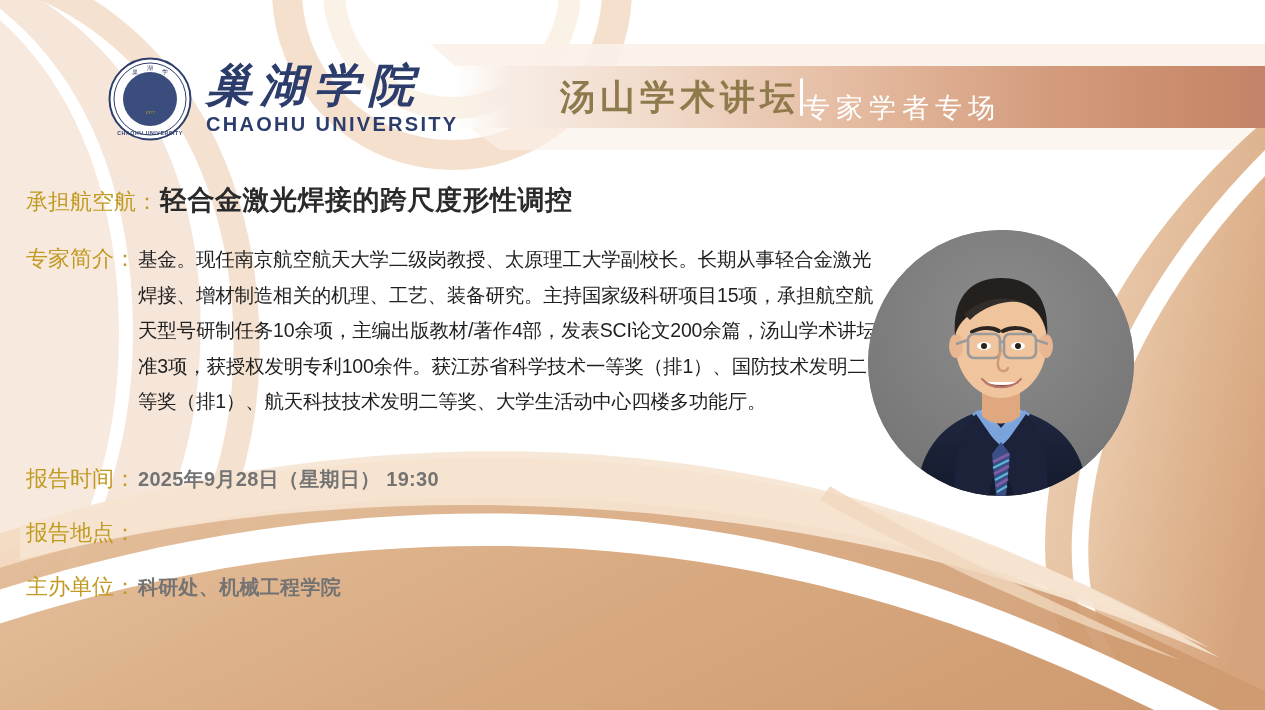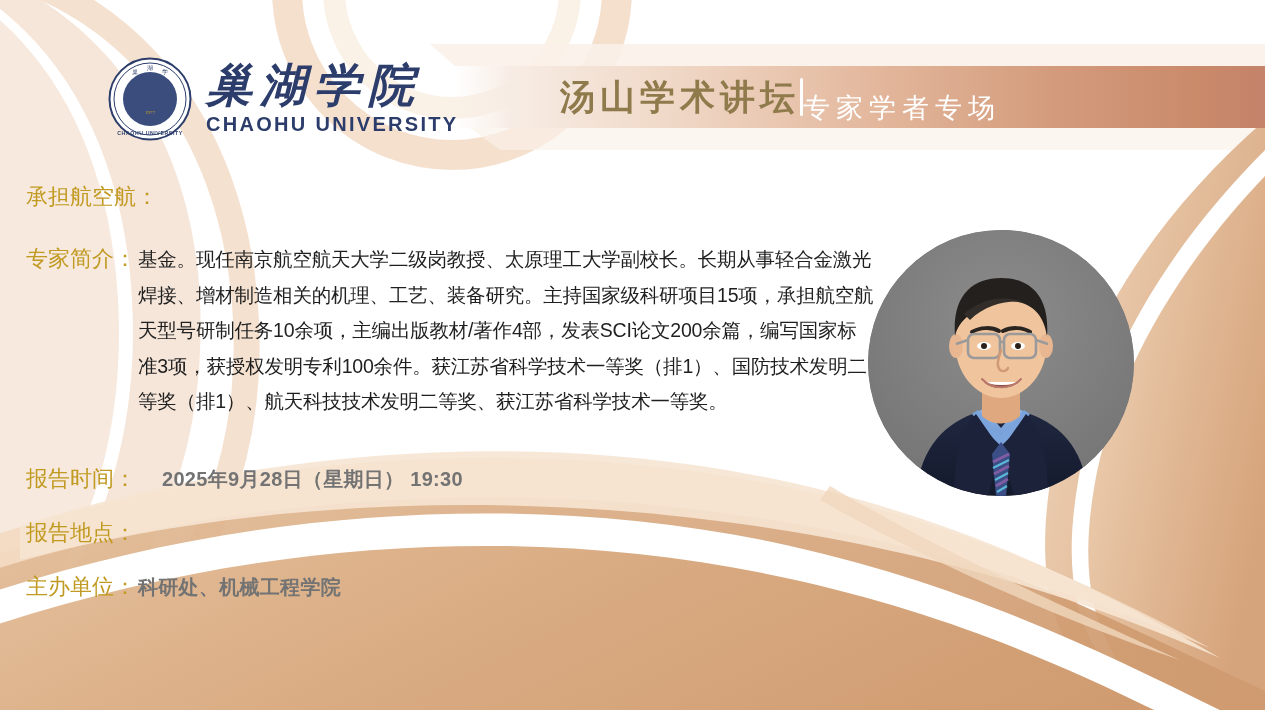--- a/index.html
+++ b/index.html
@@ -111,21 +111,21 @@
   }
   .bio-line.first { display:flex; align-items:baseline; gap:8px; }
 
   .info-row { position:absolute; left:26px; align-items:baseline; }
   .info-row .label { font-size:22px; }
   .info-value {
     font-size:20px; font-weight:700; color:#737373; margin-left:2px;
     letter-spacing:0.3px;
     font-family:"Liberation Sans","DejaVu Sans",sans-serif;
   }
-  .r-time  { top:304px;gap:24px; }
+  .r-time  { top:304px; }
   .r-place { top:358px; }
   .r-host  { top:412px; }
 
   
   .portrait {
     position:absolute; left:868px; top:230px;
     width:266px; height:266px; border-radius:50%;
     overflow:hidden;
     background:#7a7a7a;
   }
@@ -232,30 +232,31 @@
         <span class="banner-div"></span>
         <span class="banner-sub">专家学者专场</span>
       </div>
     </div>
   </div>
 
   <div class="content">
 
     <div class="row title-row">
       <span class="label">承担航空航：</span>
+      <span class="title-value">轻合金激光焊接的跨尺度形性调控</span>
     </div>
 
     <div class="row bio-row">
       <span class="label">专家简介：</span>
       <div class="bio-body">
         <div class="bio-line">基金。现任南京航空航天大学二级岗教授、太原理工大学副校长。长期从事轻合金激光</div>
         <div class="bio-line">焊接、增材制造相关的机理、工艺、装备研究。主持国家级科研项目15项，承担航空航</div>
-        <div class="bio-line">天型号研制任务10余项，主编出版教材/著作4部，发表SCI论文200余篇，编写国家标</div>
+        <div class="bio-line">天型号研制任务10余项，主编出版教材/著作4部，发表SCI论文200余篇，汤山学术讲坛</div>
         <div class="bio-line">准3项，获授权发明专利100余件。获江苏省科学技术一等奖（排1）、国防技术发明二</div>
-        <div class="bio-line">等奖（排1）、航天科技技术发明二等奖、获江苏省科学技术一等奖。</div>
+        <div class="bio-line">等奖（排1）、航天科技技术发明二等奖、大学生活动中心四楼多功能厅。</div>
       </div>
     </div>
 
     <div class="row info-row r-time">
       <span class="label">报告时间：</span>
       <span class="info-value">2025年9月28日（星期日） 19:30</span>
     </div>
 
     <div class="row info-row r-place">
       <span class="label">报告地点：</span>

